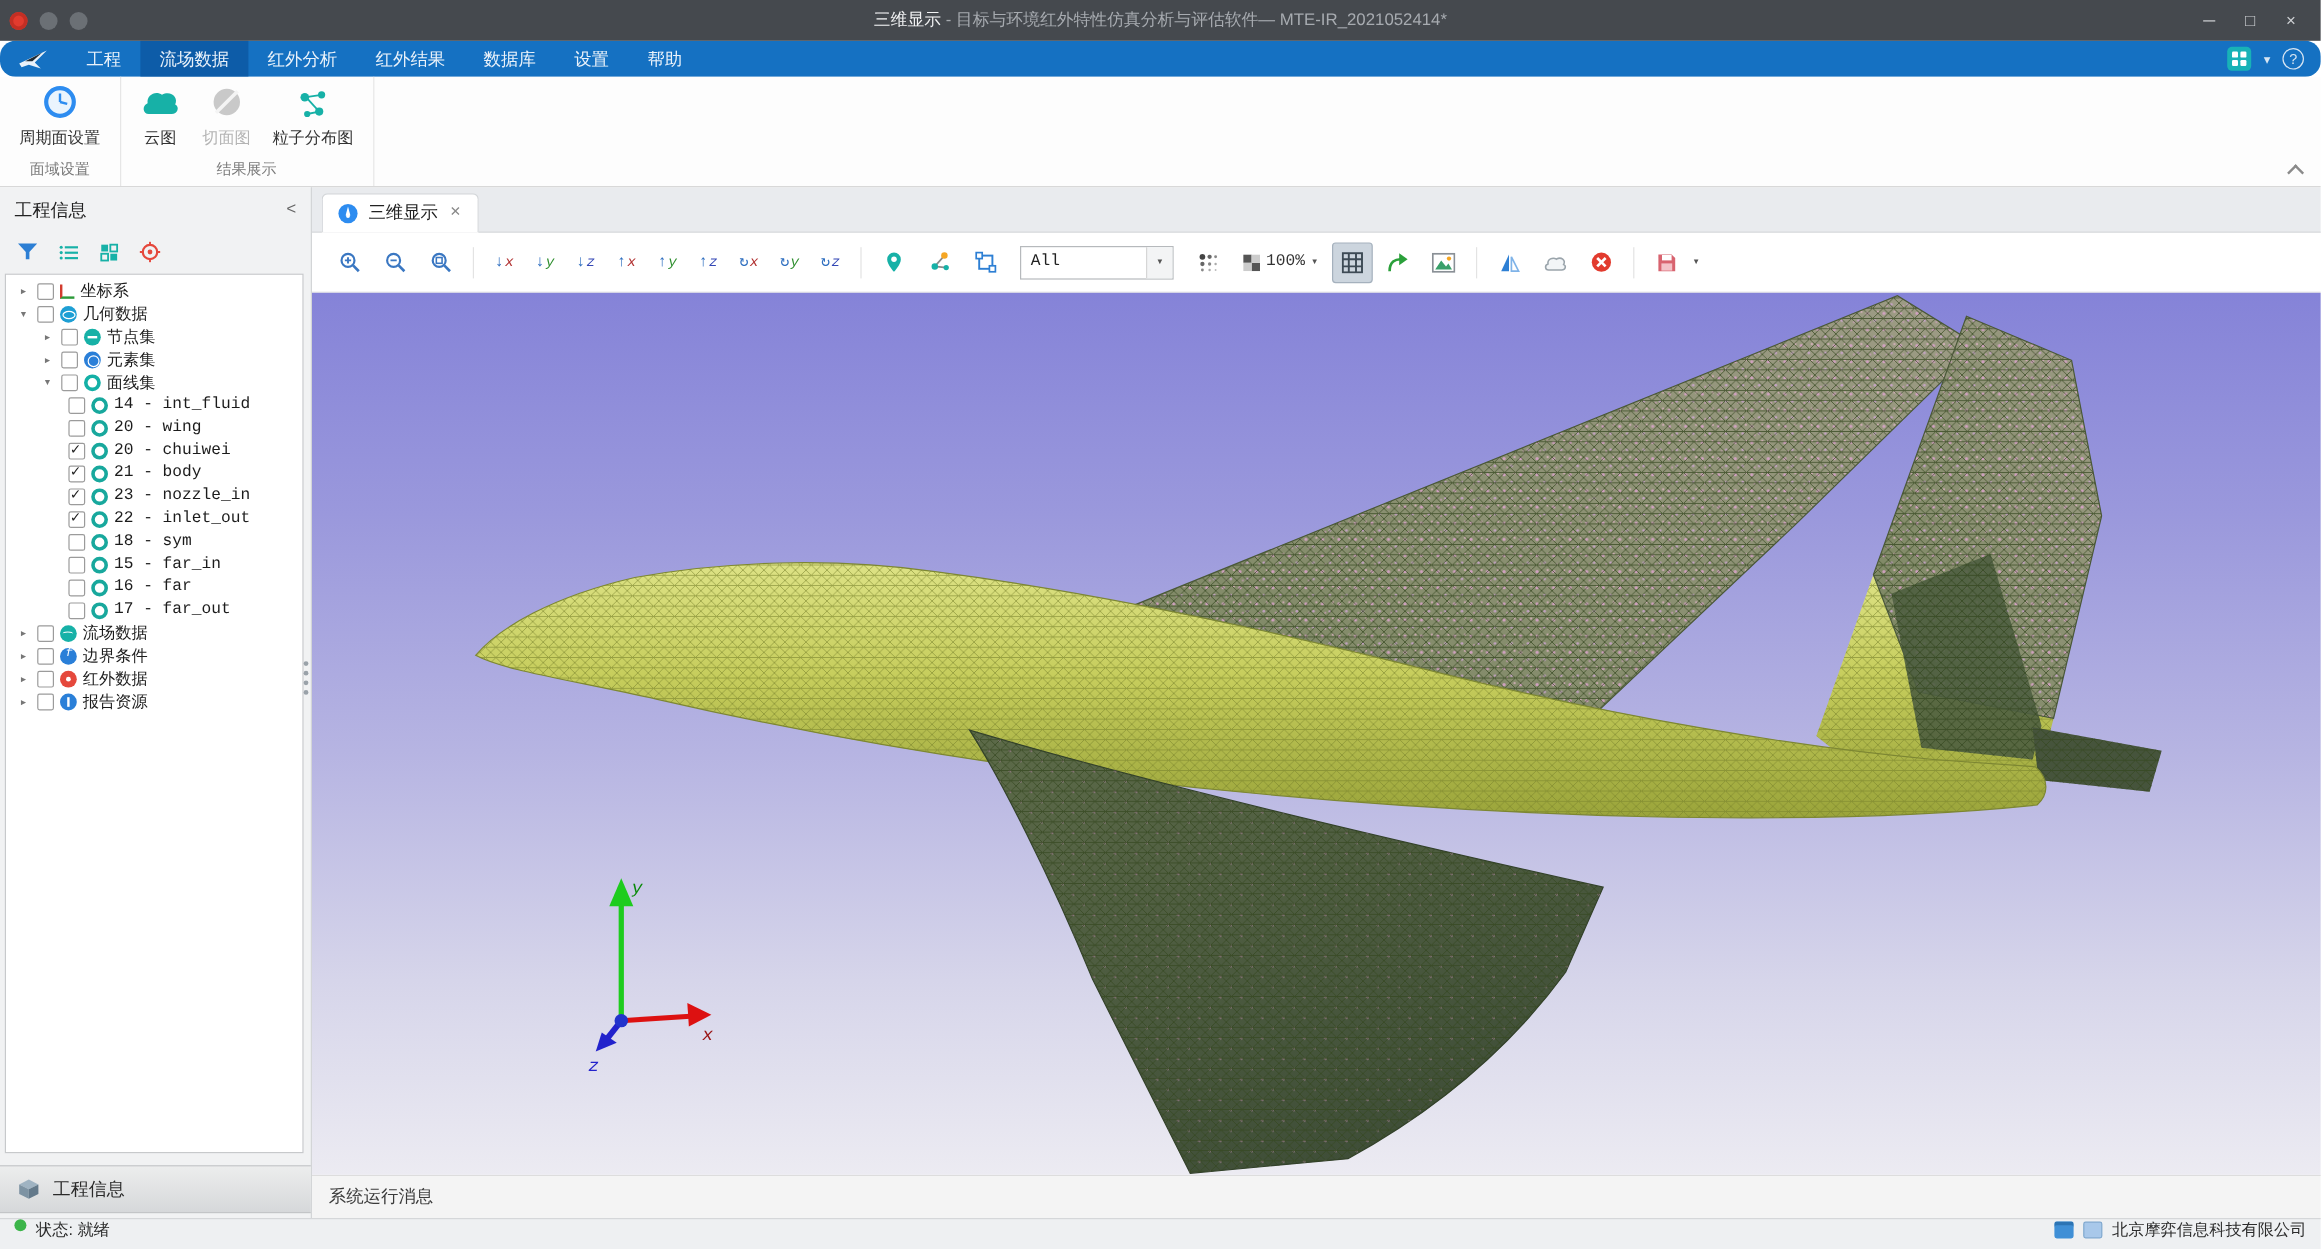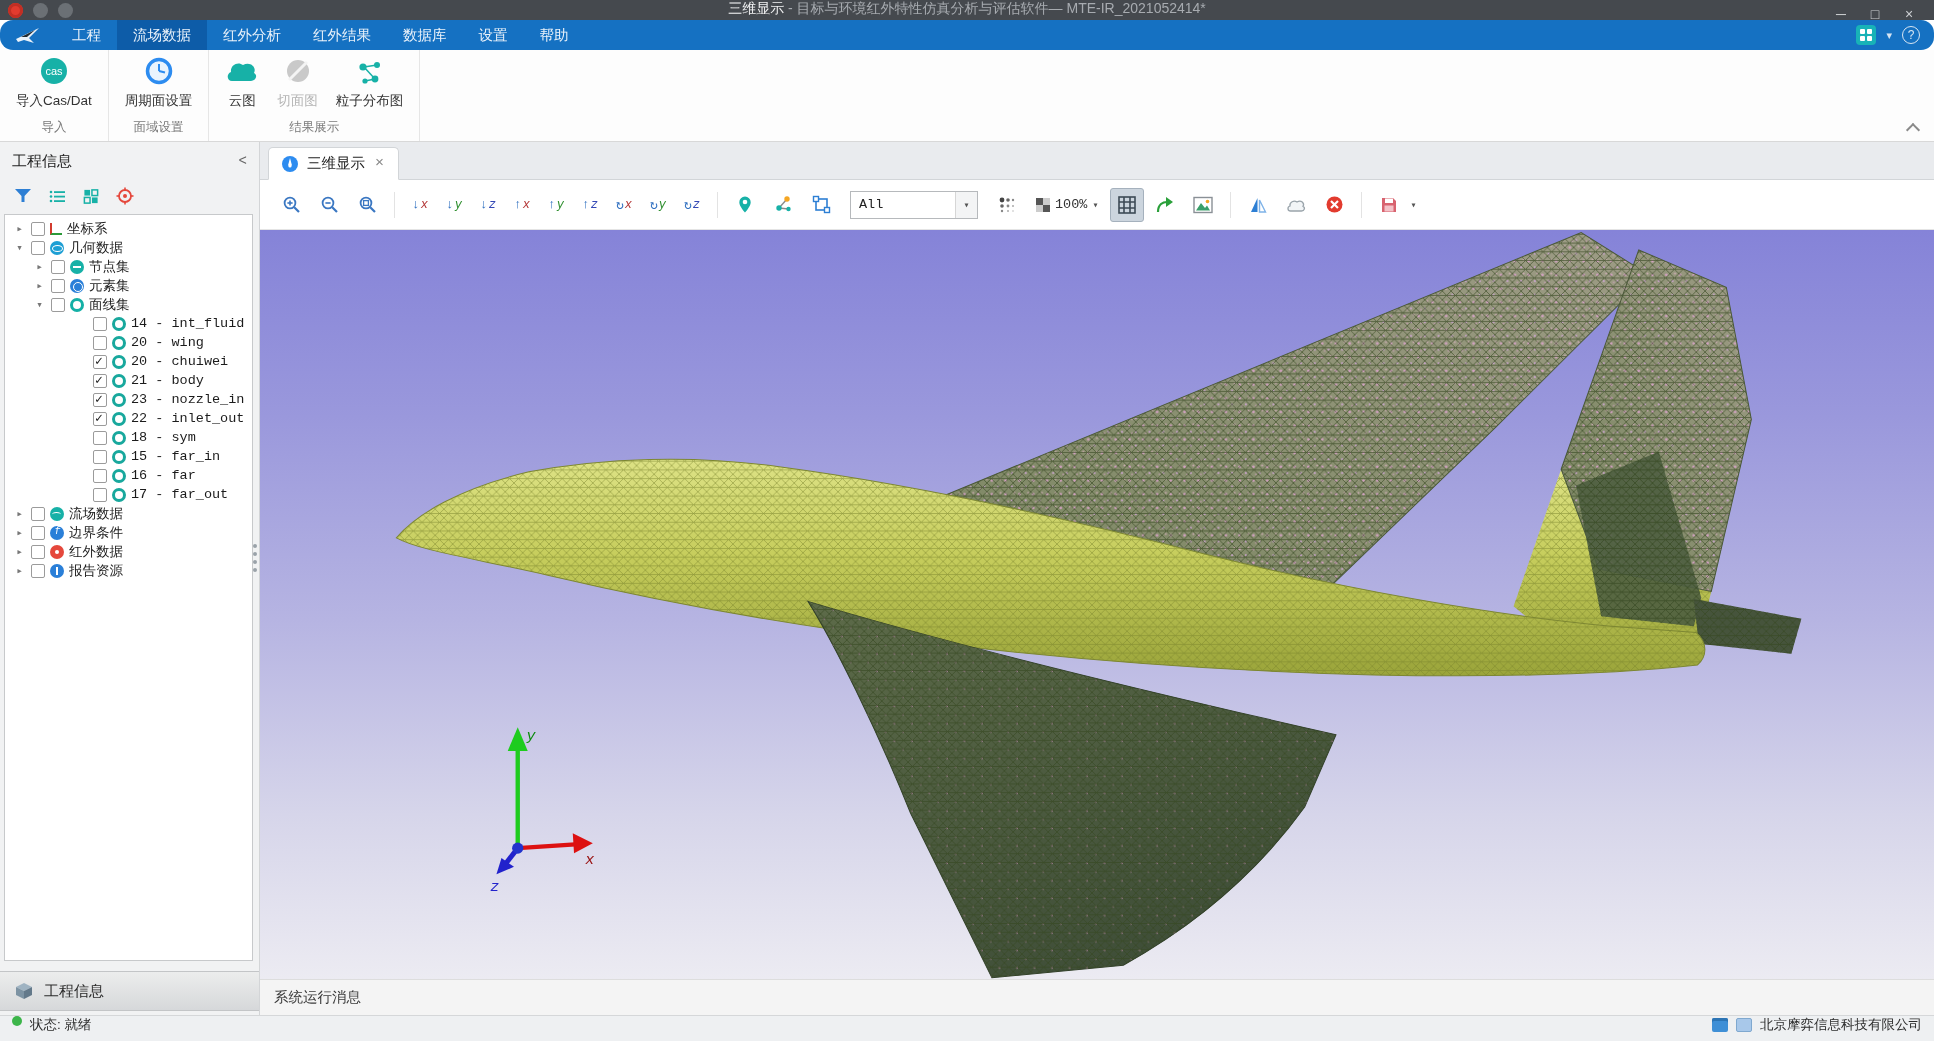--- a/index.html
+++ b/index.html
@@ -1,21 +1,21 @@
 <!DOCTYPE html>
 <html><head>
 <meta charset="utf-8">
 <style>
   * { box-sizing:border-box; margin:0; padding:0; }
   html,body { width:1934px; height:1041px; overflow:hidden; }
   body { font-family:"Liberation Sans","DejaVu Sans",sans-serif; font-size:14px; color:#222; background:#fff; }
   .window { width:1934px; height:1041px; display:flex; flex-direction:column; }
 
   
-  .titlebar { height:20px; background:#45494e; display:flex; padding:0 8px; position:relative; flex:0 0 auto; }
+  .titlebar { height:34px; background:#45494e; display:flex; align-items:center; padding:0 8px; position:relative; flex:0 0 auto; }
   .tb-left { display:flex; align-items:center; gap:10px; z-index:2; }
   .circ { width:15px; height:15px; border-radius:50%; }
   .circ.red { background:#e23b2e; box-shadow: inset 0 0 0 3px #c22f24; }
   .circ.gray { background:#6b7075; }
   .tb-center { position:absolute; left:0; right:0; text-align:center; font-size:14px; pointer-events:none; }
   .tb-center .t1 { color:#f2f3f4; }
   .tb-center .t2 { color:#a7abb0; }
   .tb-right { margin-left:auto; display:flex; z-index:2; }
   .winbtn { width:34px; height:28px; display:flex; align-items:center; justify-content:center; color:#cdd0d3; font-size:14px; }
 
@@ -45,21 +45,21 @@
 
   
   .leftpanel { width:260px; background:#f1f2f3; border-right:1px solid #d3d5d7; display:flex; flex-direction:column; position:relative; flex:0 0 auto; }
   .lp-header { height:38px; display:flex; align-items:center; padding:0 12px; font-size:15px; color:#222; }
   .lp-collapse { margin-left:auto; color:#666; font-size:14px; }
   .lp-toolbar { height:32px; display:flex; align-items:center; gap:16px; padding:0 14px; }
   .lp-tree { flex:1; background:#fff; border:1px solid #c7c9cb; margin:2px 6px 0 4px; padding-top:4px; overflow:hidden; font-size:13.5px; }
   .trow { display:flex; align-items:center; height:19px; gap:5px; color:#1c1c1c; cursor:default; }
   .trow.lv0 { padding-left:8px; }
   .trow.lv1 { padding-left:28px; }
-  .trow.lv2 { padding-left:52px;margin-left:36px; }
+  .trow.lv2 { padding-left:52px; }
   .exp { width:13px; text-align:center; color:#777; font-size:11px; flex:0 0 auto; }
   .cb { width:14px; height:14px; border:1px solid #9b9b9b; background:#fff; border-radius:2px; position:relative; flex:0 0 auto; }
   .cb.checked::after { content:"✓"; position:absolute; left:1px; top:-3px; font-size:13px; font-weight:bold; color:#222; }
   .ti { width:14px; height:14px; border-radius:50%; position:relative; flex:0 0 auto; }
   .i-axis { border-radius:0; border-left:2px solid #d23b2e; border-bottom:2px solid #2c9a39; width:12px; height:12px; }
   .i-geom { background:#1e9fd4; } .i-geom::after { content:""; position:absolute; left:2px; top:4px; width:9px; height:5px; border:1.3px solid #fff; border-radius:50%; }
   .i-node { background:#17b1a7; } .i-node::after { content:""; position:absolute; left:3px; top:6px; width:8px; height:2px; background:#fff; }
   .i-elem { background:#2a7fd8; } .i-elem::after { content:""; position:absolute; left:3px; top:3px; width:8px; height:8px; border:1.5px solid #fff; border-radius:50%; }
   .i-face { background:#fff; border:3.5px solid #14b0a6; }
   .i-ring { background:#fff; border:3.5px solid #18a89d; }
@@ -146,32 +146,20 @@
           <i></i>
           <i></i>
           <i></i>
         </span>
       <span class="mb-caret">▾</span>
       <span class="helpc">?</span>
     </div>
   </div>
 
   <div class="ribbon">
-    <div class="rgroup">
-      <div class="rbuttons">
-        <div class="rbtn">
-          <svg width="34" height="31" viewBox="0 0 34 31">
-            <circle cx="17" cy="14" r="13" fill="#17b1a7"></circle>
-            <text x="17" y="18" text-anchor="middle" font-size="11" fill="#ffffff">cas</text>
-          </svg>
-          <span>导入Cas/Dat</span>
-        </div>
-      </div>
-      <div class="rgroup-label">导入</div>
-    </div>
     <div class="rgroup">
       <div class="rbuttons">
         <div class="rbtn">
           <svg width="34" height="31" viewBox="0 0 34 31">
             <circle cx="17" cy="14" r="11.5" fill="#eaf4fd" stroke="#2d8cf0" stroke-width="3.5"></circle>
             <line x1="17" y1="14" x2="17" y2="7" stroke="#2d8cf0" stroke-width="2"></line>
             <line x1="17" y1="14" x2="23" y2="15.5" stroke="#2d8cf0" stroke-width="2"></line>
           </svg>
           <span>周期面设置</span>
         </div>

